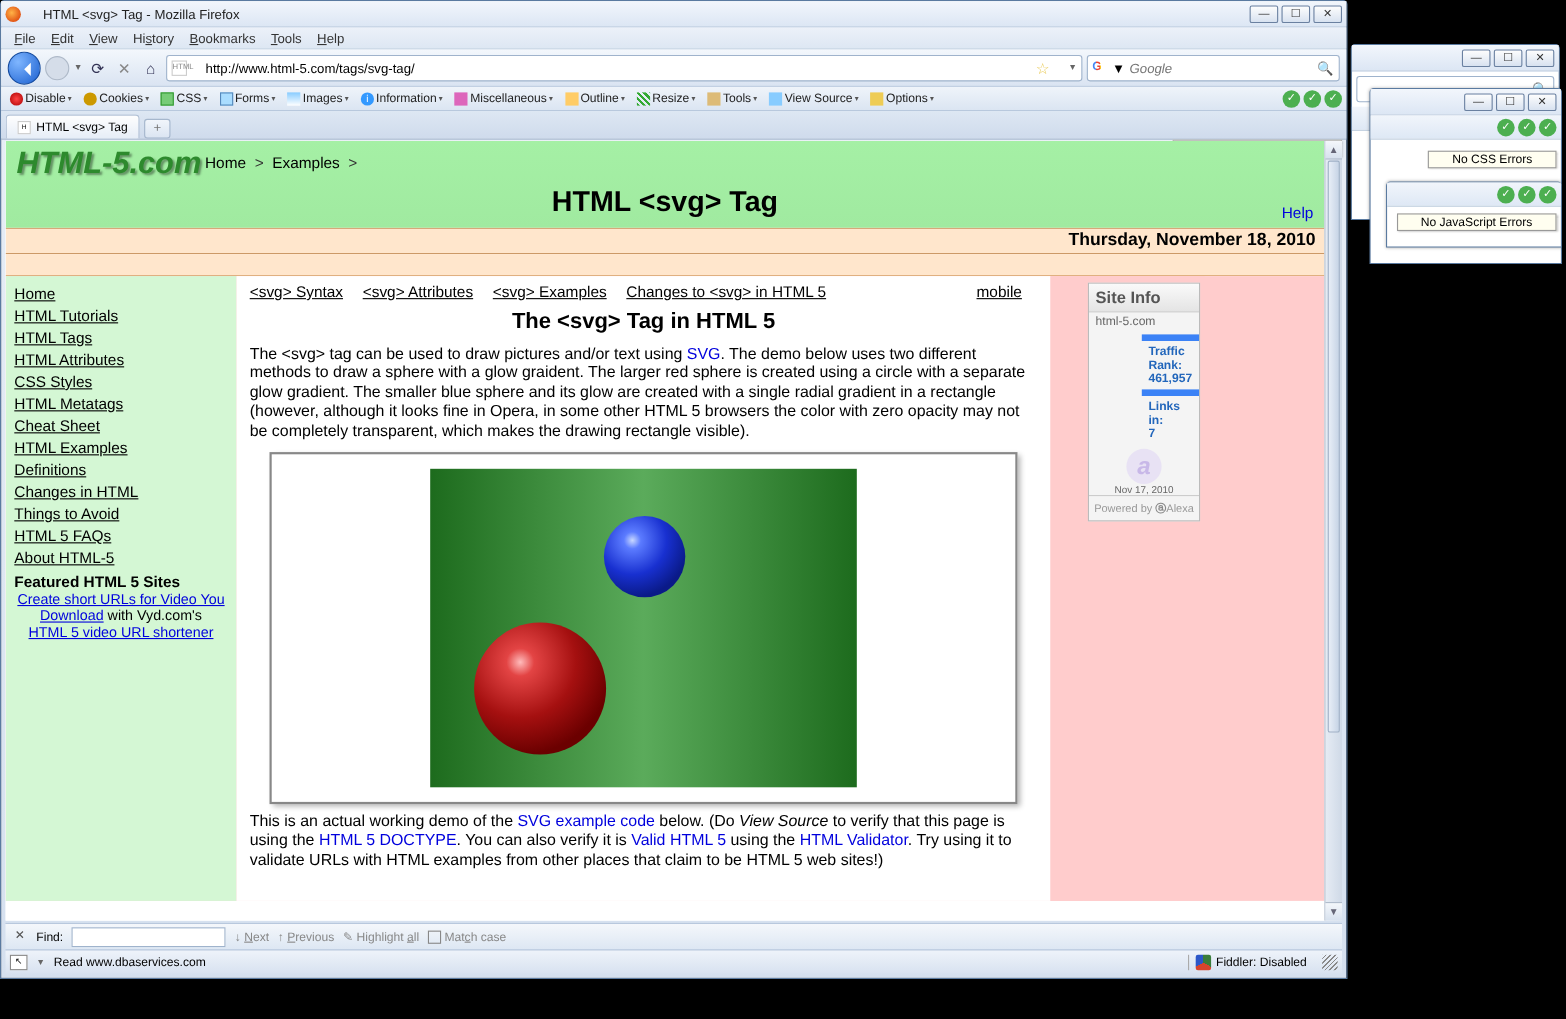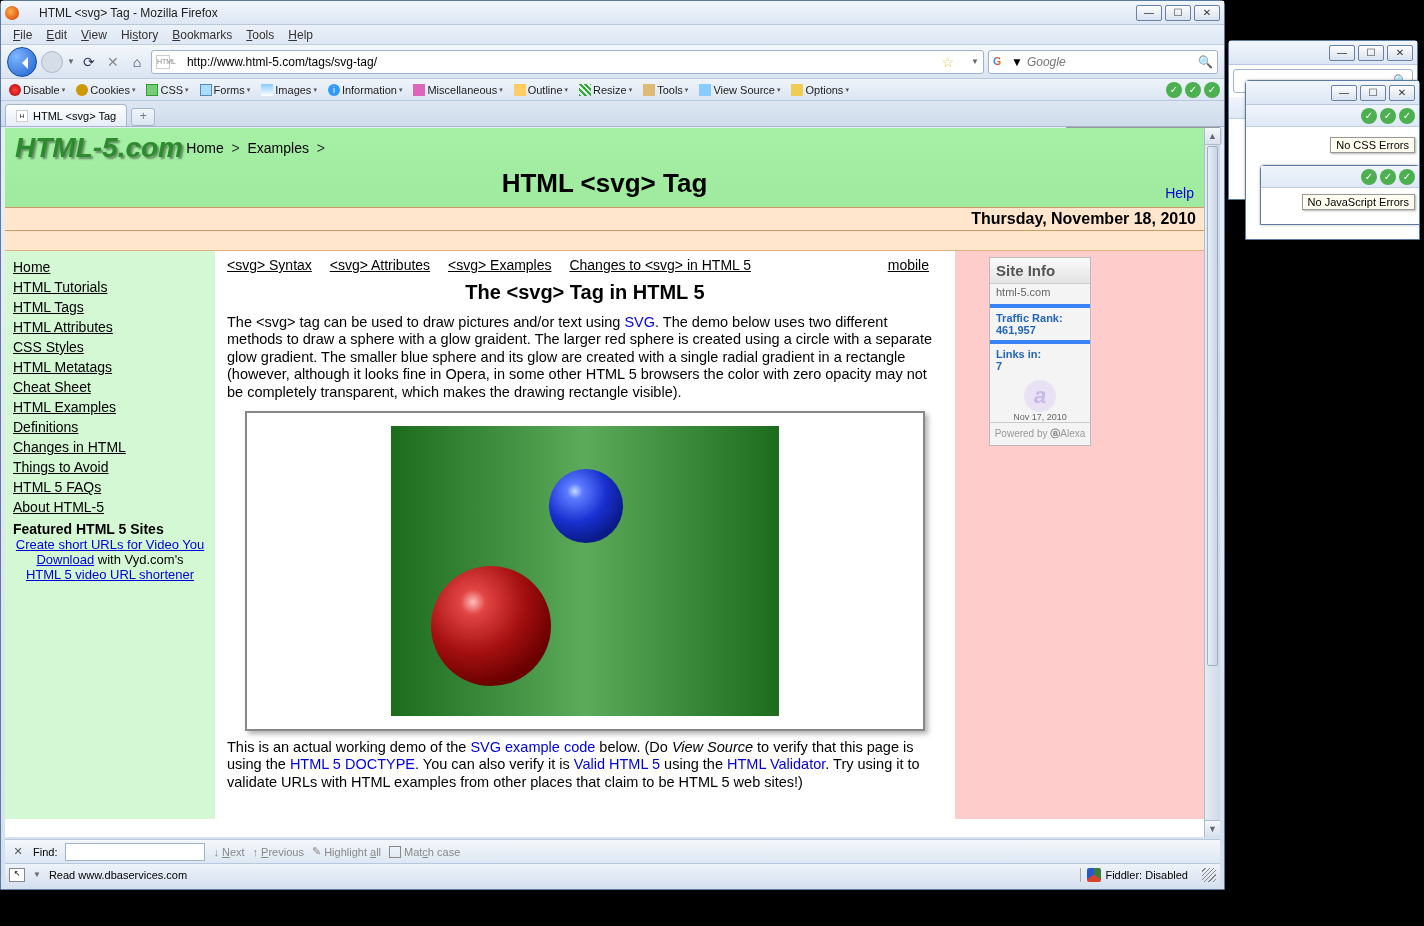--- a/index.html
+++ b/index.html
@@ -84,21 +84,21 @@
 .h2 { text-align:center; font-size:20px; font-weight:bold; margin:6px 0 10px;}
 .para { font-size:14.5px; line-height:1.2; margin-bottom:10px; font-family: Verdana, sans-serif;}
 .para a { color:#00d; }
 .svg-demo { border:2px solid #888; box-shadow:3px 3px 5px rgba(0,0,0,.3); width:680px; height:320px; margin:8px auto; display:flex; align-items:center; justify-content:center; background:#fff;}
 
 .rgap { width:30px; background:#ffcccc;}
 .rinfo { width:110px; background:#ffcccc; padding:6px 4px;}
 .alexa-box { background:#f4f4f4; border:1px solid #bbb; font-size:11px;}
 .alexa-box .ab-title { background: linear-gradient(#fafafa,#e4e4e4); padding:4px 6px; font-size:15px; font-weight:bold; color:#555; border-bottom:1px solid #ccc;}
 .alexa-box .ab-site { padding:2px 6px 6px; color:#666;}
-.alexa-box .ab-row { padding:4px 6px; border-top:4px solid #3b82f6;}
+.alexa-box .ab-row { padding:4px 6px; border-top:6px solid #3b82f6;margin-left:48px;}
 .alexa-box .ab-label { color:#2266bb; font-weight:bold; font-size:11px;}
 .alexa-box .ab-val { color:#2266bb; font-weight:bold; font-size:11px;}
 .alexa-foot { text-align:center; padding:4px; border-top:1px solid #ccc; color:#999; font-size:10px;}
 .alexa-logo { width:32px; height:32px; border-radius:50%; background:#e8e2f4; color:#c8b8e8; font-size:22px; font-weight:bold; text-align:center; line-height:32px; margin:4px auto 0; font-style:italic;}
 .alexa-date { text-align:center; font-size:9px; color:#666;}
 
 .findbar { position:absolute; left:4px; right:4px; bottom:26px; height:24px; background: linear-gradient(#f4f7fb,#dde7f3); border-top:1px solid #b8c8dd; display:flex; align-items:center; gap:8px; padding:0 6px; font-size:11px;}
 .findbar .x { width:14px; height:14px; text-align:center; line-height:12px; cursor:pointer; color:#555;}
 .findbar input { width:140px; height:18px; border:1px solid #9fb3cc; padding:0 3px;}
 .findbar .fbtn { display:flex; align-items:center; gap:3px; color:#888; cursor:pointer;}
@@ -107,21 +107,21 @@
 .statusbar { position:absolute; left:4px; right:4px; bottom:4px; height:22px; background: linear-gradient(#eef3fa,#d8e2f0); border-top:1px solid #b8c8dd; display:flex; align-items:center; padding:0 4px; font-size:11px; gap:8px;}
 .statusbar .sel-icon { width:16px; height:14px; border:1px solid #888; background:#fff; font-size:8px; text-align:center;}
 .statusbar .spacer { flex:1; }
 .statusbar .fiddler { border-left:1px solid #aaa; padding:0 6px; display:flex; align-items:center; gap:4px;}
 .fid-icon { width:14px; height:14px; background: conic-gradient(#3a7d3a 0 120deg, #d6442c 120deg 240deg, #2c57c8 240deg); border-radius:2px;}
 .resize-grip { width:14px; height:14px; background: repeating-linear-gradient(135deg, transparent 0 2px, #888 2px 3px);}
 
 
 .mini-toolbar { height:22px; background:linear-gradient(#f1f5fb,#dee8f5); border-bottom:1px solid #c0cfdf; display:flex; align-items:center; justify-content:flex-end; gap:3px; padding:0 4px;}
 .mini-search { height:24px; margin:4px; border:1px solid #9fb3cc; background:#fff; border-radius:3px; display:flex; align-items:center; justify-content:flex-end; padding:0 4px;}
-.mini-tooltip { position:absolute; background:#fffef0; border:1px solid #999; padding:1px 5px; font-size:11px; box-shadow:1px 1px 2px rgba(0,0,0,.3);}
+.mini-tooltip { position:absolute; background:#fffef0; border:1px solid #999; padding:1px 21px; font-size:11px; box-shadow:1px 1px 2px rgba(0,0,0,.3);}
 
 a { cursor:pointer; }
 </style>
 </head>
 <body>
 
 <div class="window win-main">
   <div class="titlebar">
     <div class="favicon"></div>
     <div class="title">HTML &lt;svg&gt; Tag - Mozilla Firefox</div>

